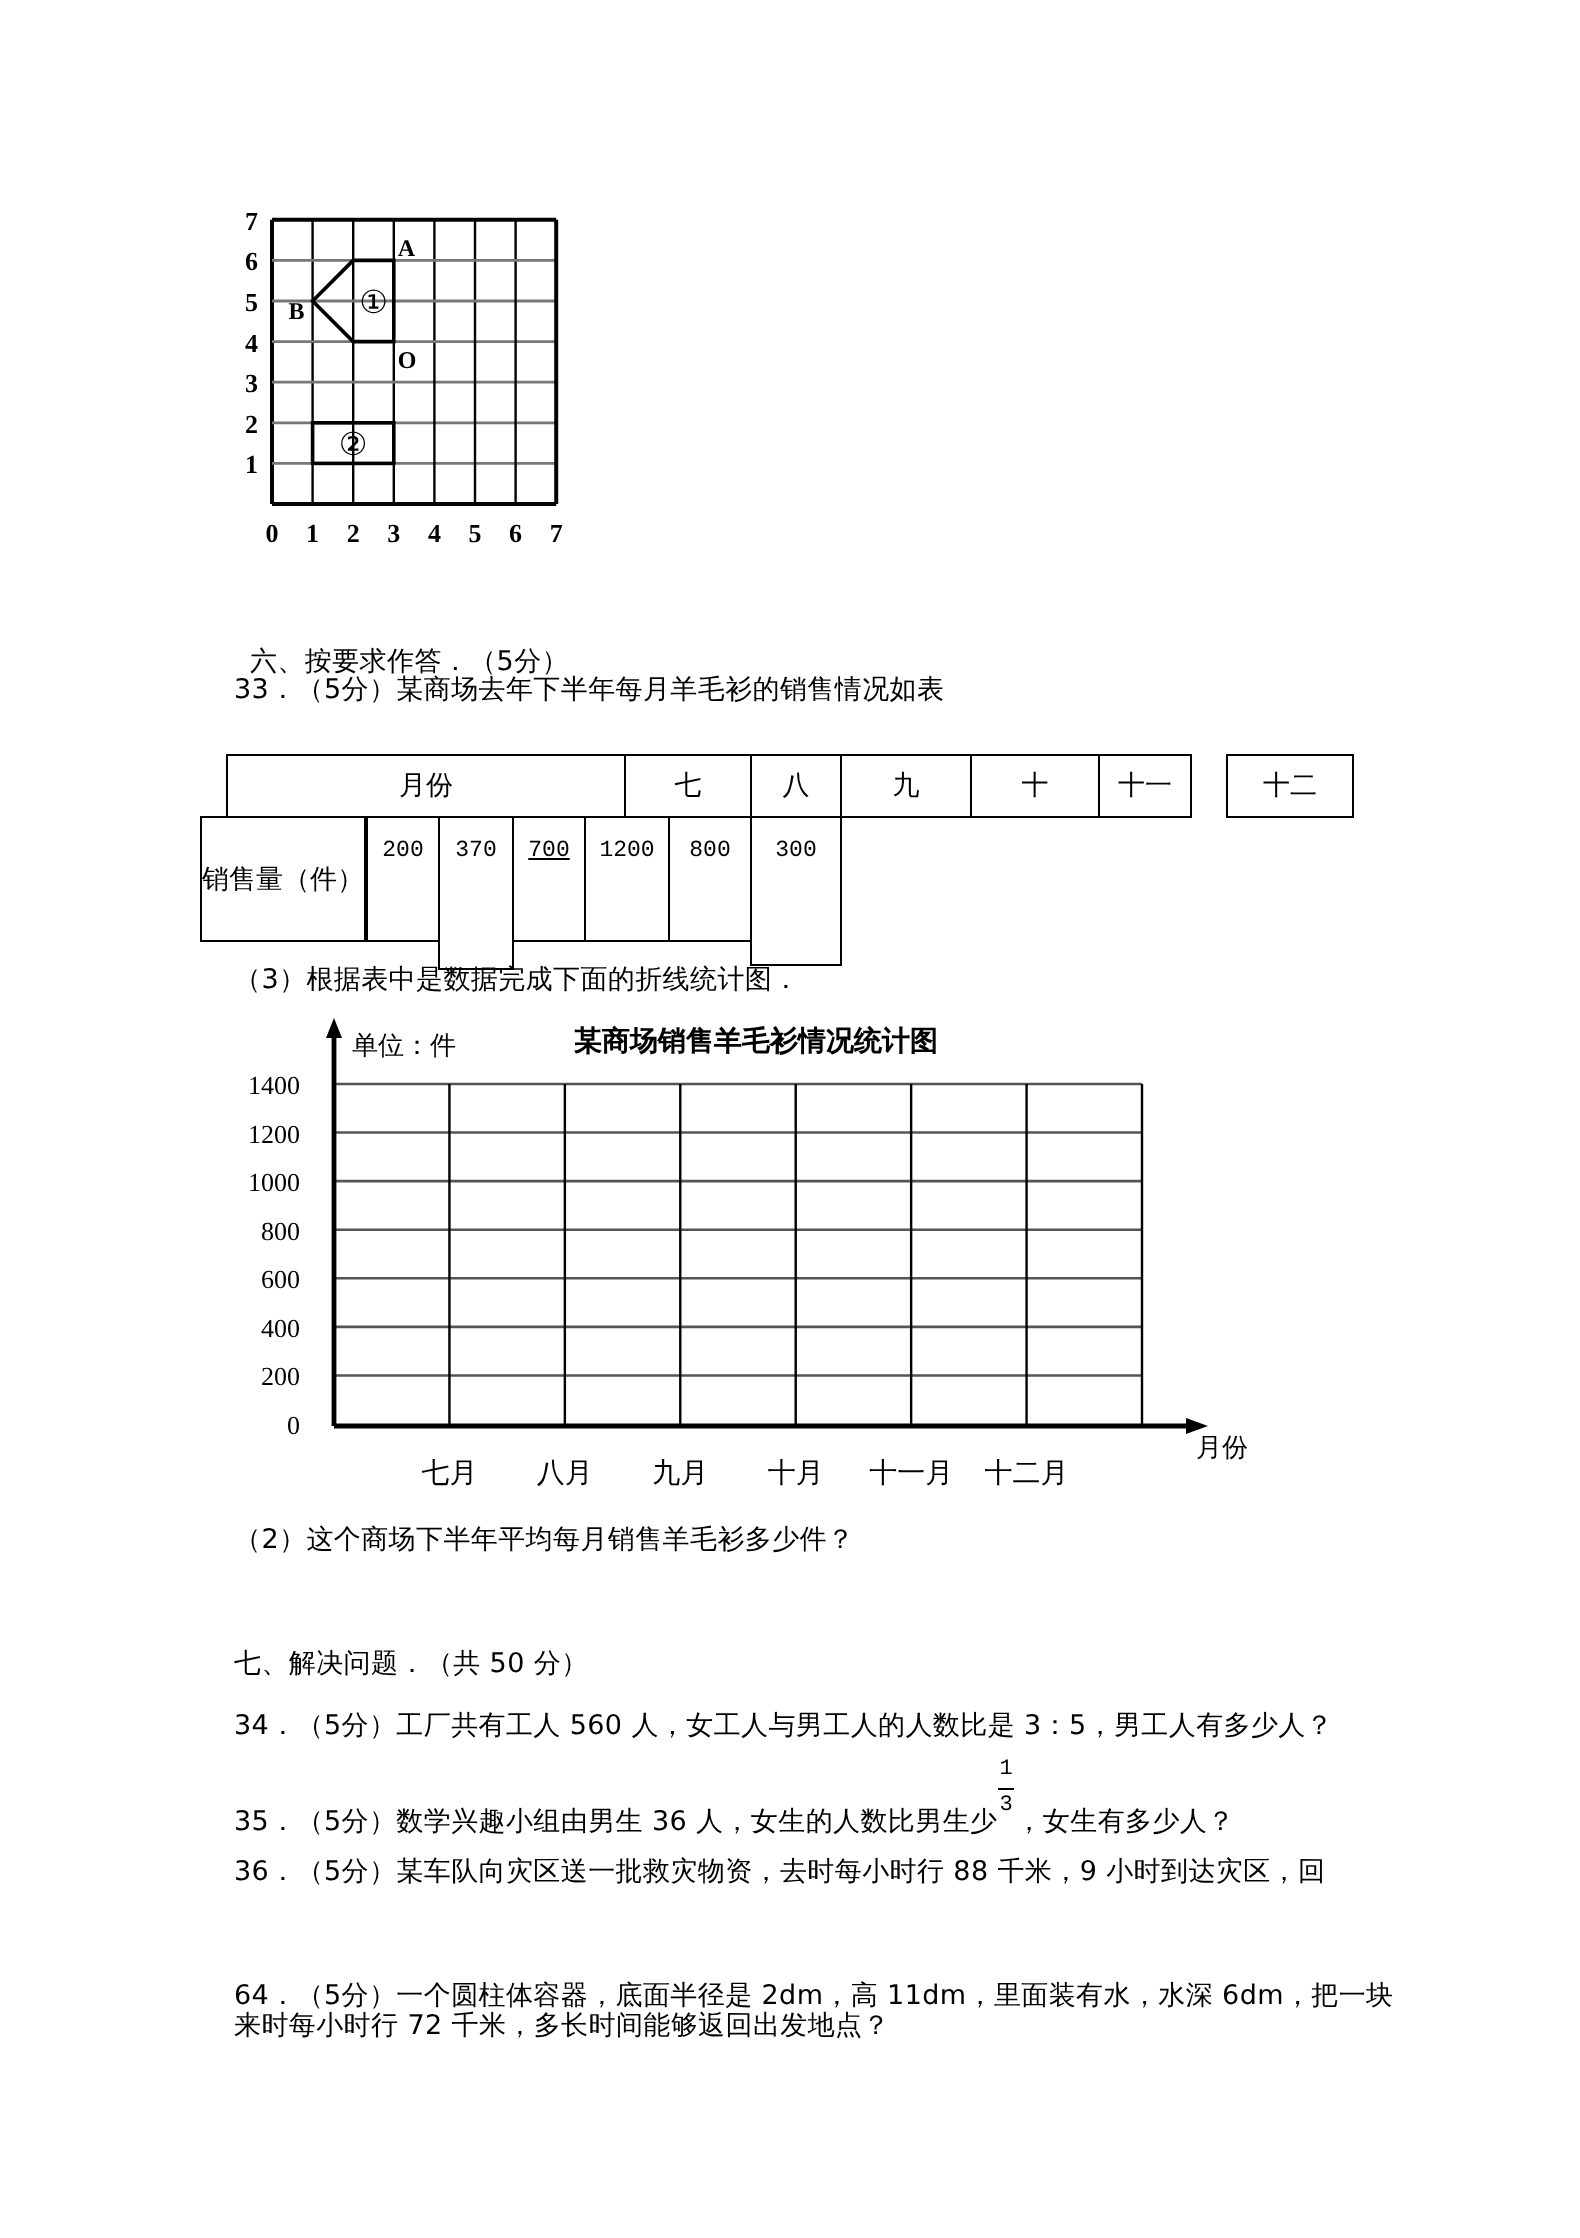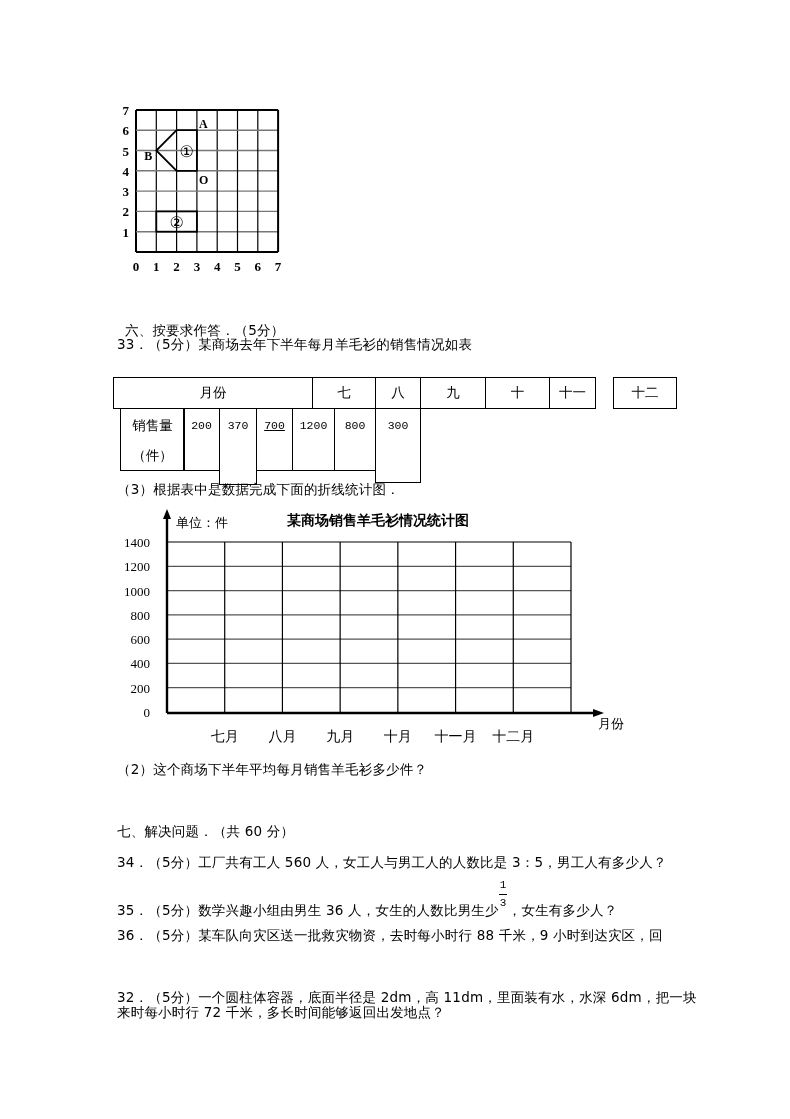--- a/index.html
+++ b/index.html
@@ -62,21 +62,21 @@
 
 <div>
   <div class="cellbox" style="left:113px;top:377px;width:200px;height:32px;">月份</div>
   <div class="cellbox" style="left:312px;top:377px;width:64px;height:32px;">七</div>
   <div class="cellbox" style="left:375px;top:377px;width:46px;height:32px;">八</div>
   <div class="cellbox" style="left:420px;top:377px;width:66px;height:32px;">九</div>
   <div class="cellbox" style="left:485px;top:377px;width:65px;height:32px;">十</div>
   <div class="cellbox" style="left:549px;top:377px;width:47px;height:32px;">十一</div>
   <div class="cellbox" style="left:613px;top:377px;width:64px;height:32px;">十二</div>
 
-  <div class="cellbox" style="left:120px;top:408px;width:65px;height:63px;flex-direction:column;line-height:30px;">
+  <div class="cellbox" style="left:100px;top:408px;width:83px;height:63px;flex-direction:row;line-height:30px;">
     <span>销售量</span>
     <span>（件）</span>
   </div>
   <div class="cellbox cellnum" style="left:183px;top:408px;width:37px;height:63px;">200</div>
   <div class="cellbox cellnum" style="left:219px;top:408px;width:38px;height:77px;">370</div>
   <div class="cellbox cellnum" style="left:256px;top:408px;width:37px;height:63px;text-decoration:underline;">700</div>
   <div class="cellbox cellnum" style="left:292px;top:408px;width:43px;height:63px;">1200</div>
   <div class="cellbox cellnum" style="left:334px;top:408px;width:42px;height:63px;">800</div>
   <div class="cellbox cellnum" style="left:375px;top:408px;width:46px;height:75px;">300</div>
 </div>
@@ -116,22 +116,22 @@
     <text x="335.57142857142856" y="236" font-size="14" text-anchor="middle" style="font-family:'DejaVu Sans',sans-serif;">十一月</text>
     <text x="393.2857142857143" y="236" font-size="14" text-anchor="middle" style="font-family:'DejaVu Sans',sans-serif;">十二月</text>
     <line x1="47" y1="208" x2="476" y2="208" stroke="#000" stroke-width="2.4"></line>
     <polygon points="484,208 473,204 473,212" fill="#000"></polygon>
     <line x1="47" y1="208" x2="47" y2="12" stroke="#000" stroke-width="2.4"></line>
     <polygon points="47,4 43,14 51,14" fill="#000"></polygon>
   </svg>
 
 <div class="abs line" style="left:117px;top:761px;">（2）这个商场下半年平均每月销售羊毛衫多少件？</div>
 
-<div class="abs line" style="left:117px;top:823px;">七、解决问题．（共 60 分）</div>
+<div class="abs line" style="left:117px;top:823px;">七、解决问题．（共 50 分）</div>
 <div class="abs line" style="left:117px;top:854px;">34．（5分）工厂共有工人 560 人，女工人与男工人的人数比是 3：5，男工人有多少人？</div>
 
 <div class="abs line" style="left:117px;top:901px;">
   <span>35．（5分）数学兴趣小组由男生 36 人，女生的人数比男生少</span><span style="display:inline-block;position:relative;width:9px;height:14px;vertical-align:baseline;"><span class="num" style="position:absolute;left:1px;top:-22px;font-size:11px;">1</span><span style="position:absolute;left:0;top:-7px;width:8px;border-top:1px solid #000;"></span><span class="num" style="position:absolute;left:1px;top:-4px;font-size:11px;">3</span></span><span>，女生有多少人？</span>
 </div>
 
 <div class="abs line" style="left:117px;top:927px;">36．（5分）某车队向灾区送一批救灾物资，去时每小时行 88 千米，9 小时到达灾区，回</div>
 <div class="abs line" style="left:117px;top:1004px;">来时每小时行 72 千米，多长时间能够返回出发地点？</div>
-<div class="abs line" style="left:117px;top:989px;">32．（5分）一个圆柱体容器，底面半径是 2dm，高 11dm，里面装有水，水深 6dm，把一块</div>
+<div class="abs line" style="left:117px;top:989px;">64．（5分）一个圆柱体容器，底面半径是 2dm，高 11dm，里面装有水，水深 6dm，把一块</div>
 
 </body></html>

